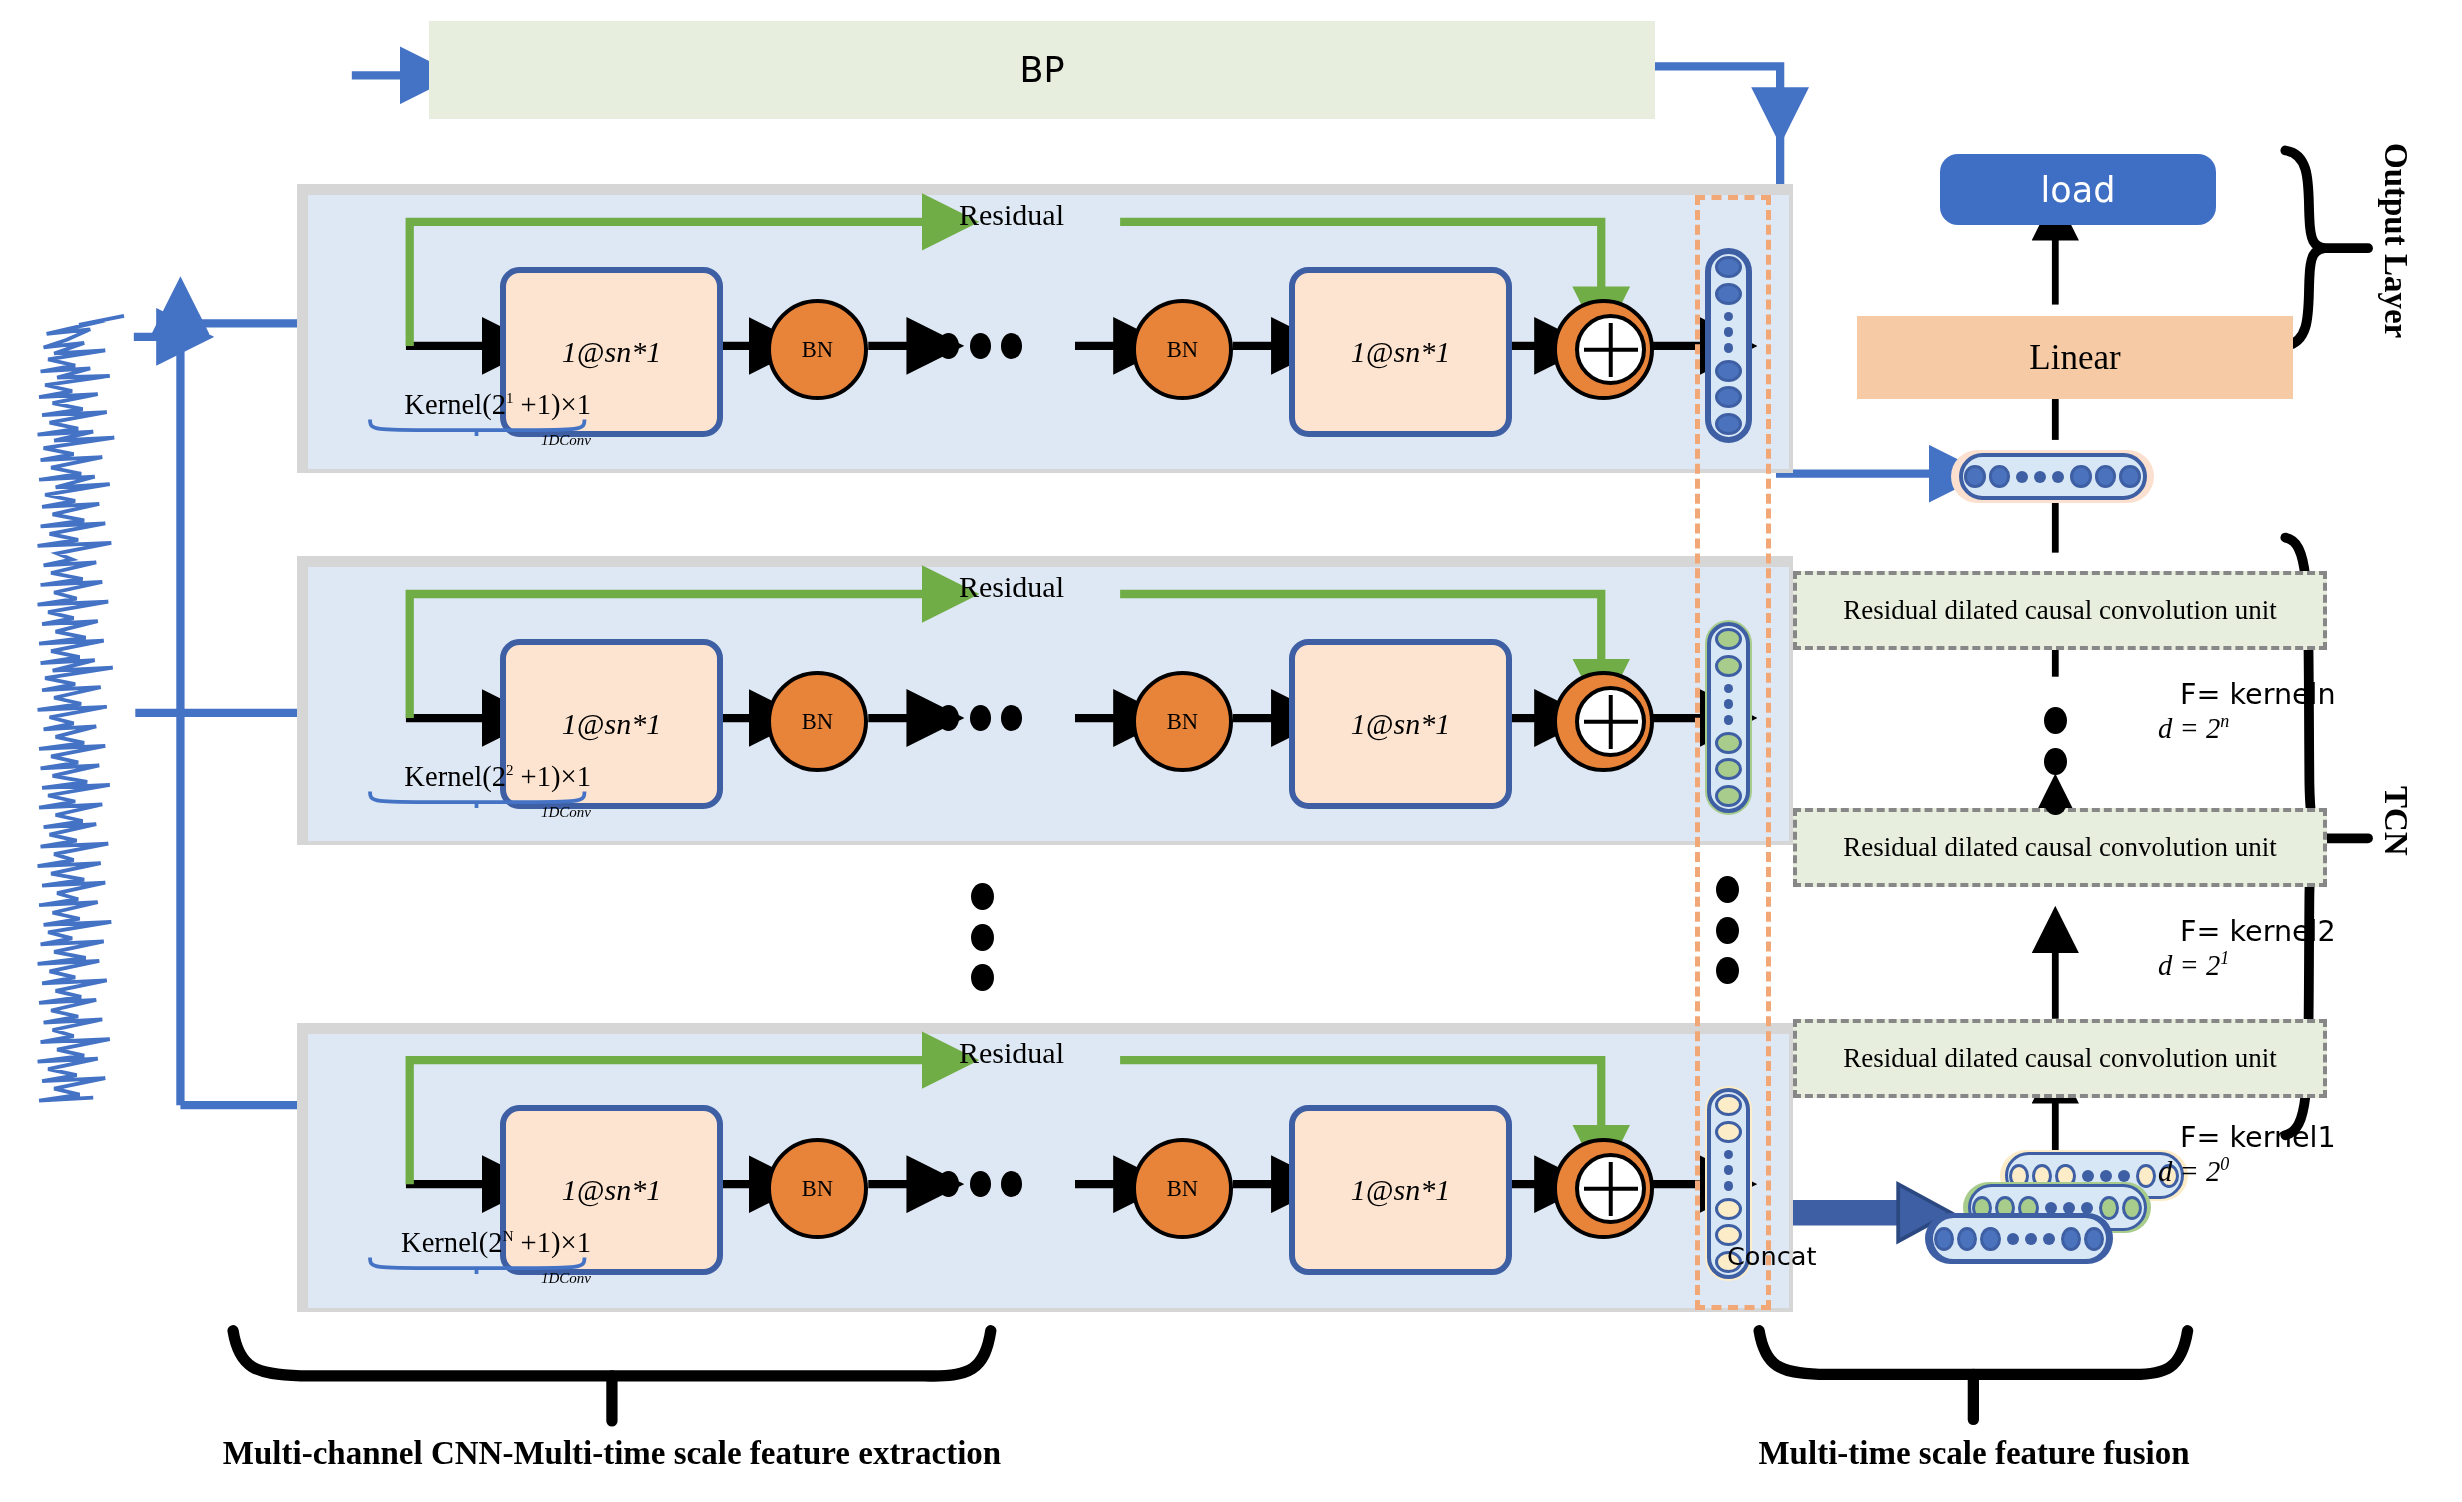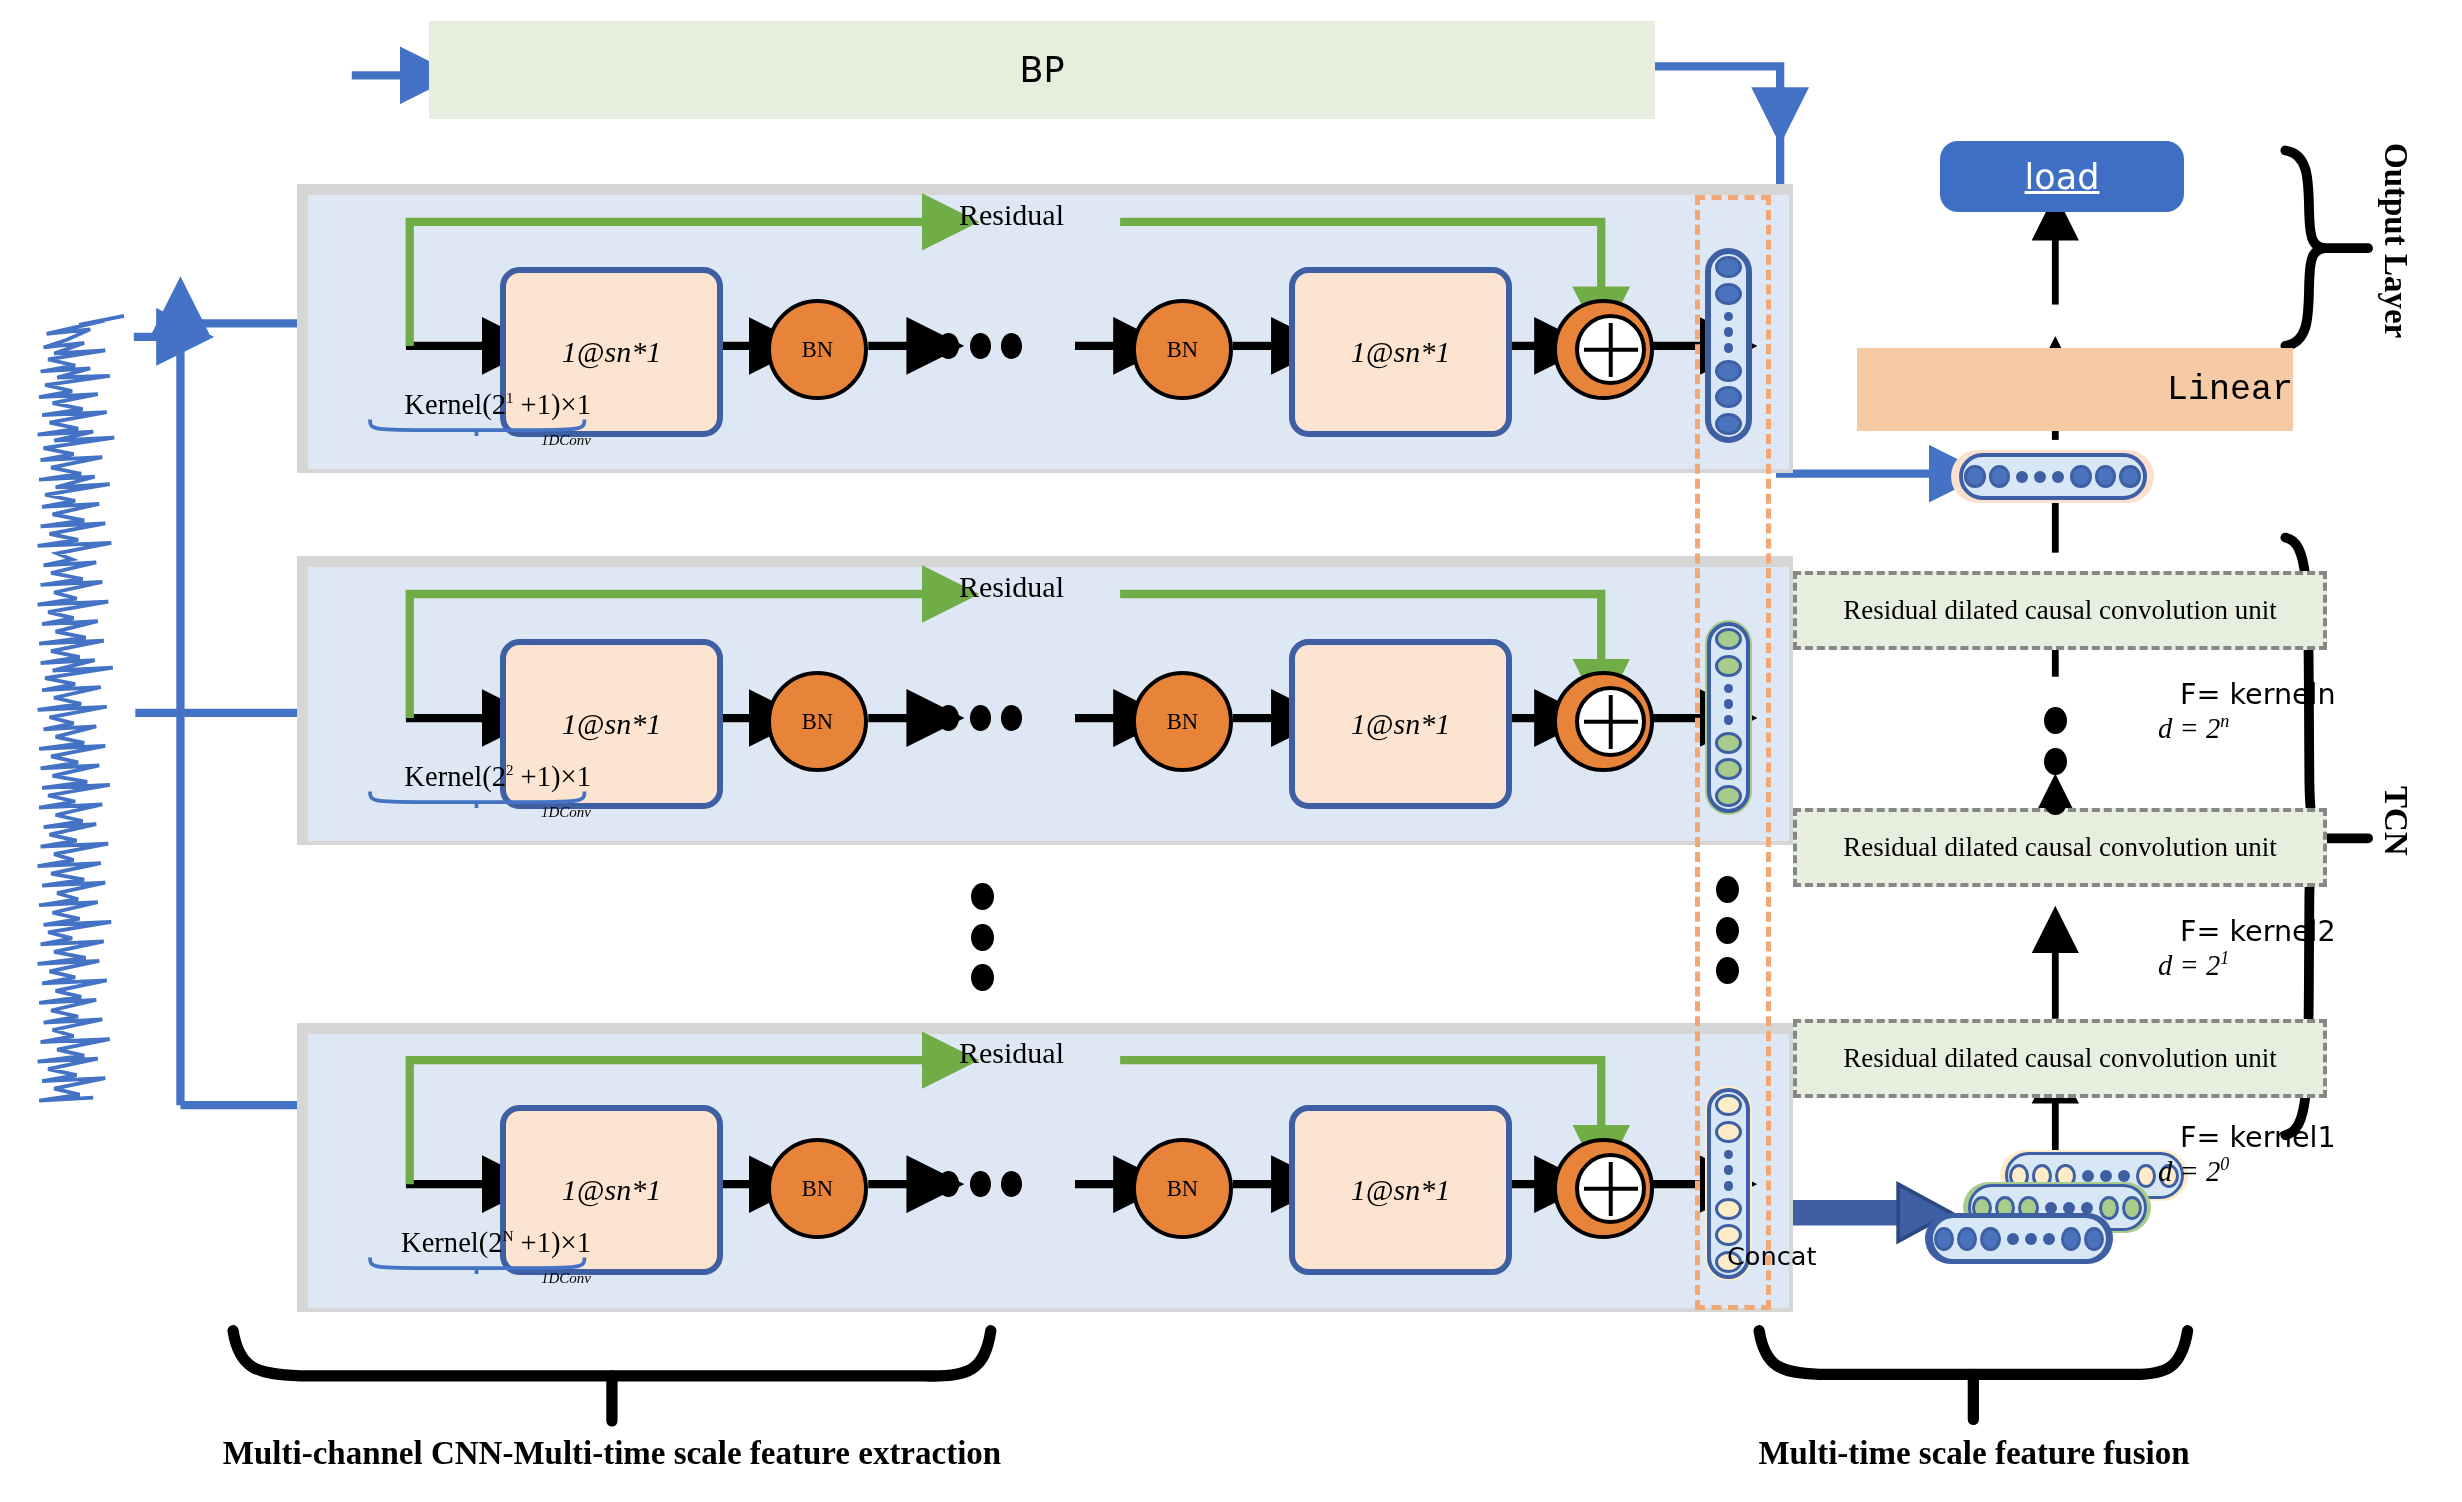--- a/index.html
+++ b/index.html
@@ -91,22 +91,22 @@
     border:4.5px dashed #878787;background:#e8eede;
     display:flex;align-items:center;justify-content:center;
     font-size:27px;white-space:nowrap;
   }
 
   
   .load-box{background:#3f6fc4;border-radius:18px;color:#fff;
     display:flex;align-items:center;justify-content:center;
     font-size:35px;font-family:"DejaVu Sans",sans-serif;}
   .linear-box{background:#f7caa6;
-    display:flex;align-items:center;justify-content:flex-end;
-    font-size:35px;font-family:Liberation Mono, monospace;margin-top:32px;}
+    display:flex;align-items:center;justify-content:center;
+    font-size:35px;font-family:Liberation Serif, serif;}
 
   
   .fbig{font-size:28.6px;font-family:"DejaVu Sans",sans-serif;white-space:nowrap;margin-left:22px;}
   .fital{font-size:28.6px;font-style:italic;white-space:nowrap;}
   .fital sup{font-size:18px;}
   .concat-lab{font-size:25.6px;font-family:"DejaVu Sans",sans-serif;}
   .bottom-lab{font-size:33px;font-weight:bold;white-space:nowrap;}
   .side-lab{font-size:33px;font-weight:bold;white-space:nowrap;
             transform:rotate(90deg);transform-origin:left top;}
   svg{position:absolute;left:0;top:0;overflow:visible;}
@@ -495,21 +495,21 @@
       <span class="node" style="width:22.6px;height:22.6px;background:#4a72bd;border:3.8px solid #3e5fa3;margin:0 1.5px;"></span>
       <span class="node" style="width:22.6px;height:22.6px;background:#4a72bd;border:3.8px solid #3e5fa3;margin:0 1.5px;"></span>
       <span class="node" style="width:22.6px;height:22.6px;background:#4a72bd;border:3.8px solid #3e5fa3;margin:0 1.5px;"></span>
     </div>
   </div>
 
   <div class="abs linear-box" style="left:1857px;top:316px;width:436px;height:83px;">
     <span>Linear</span>
   </div>
 
-  <div class="abs load-box" style="left:1940px;top:141px;width:244px;height:71px;text-decoration:underline;">
+  <div class="abs load-box" style="left:1940px;top:154px;width:276px;height:71px;">
     <span>load</span>
   </div>
 
   <div class="abs side-lab" style="left:2414px;top:143px;">Output Layer</div>
   <div class="abs side-lab" style="left:2414px;top:786px;">TCN</div>
 
   <div class="abs bottom-lab" style="left:1974px;top:1435px;transform:translateX(-50%);">Multi-time scale feature fusion</div>
   <div class="abs bottom-lab" style="left:496px;top:1435px;transform:translateX(-50%);left:612px;">Multi-channel CNN-Multi-time scale feature extraction</div>
 
 </div>

